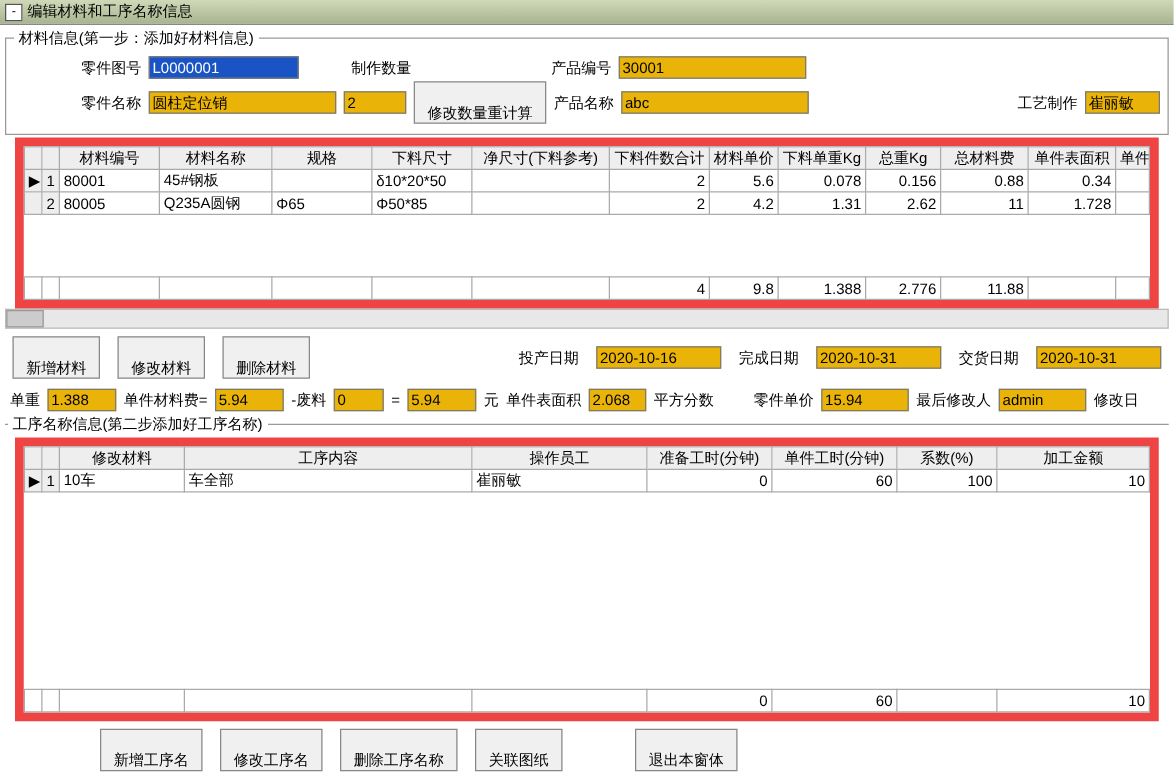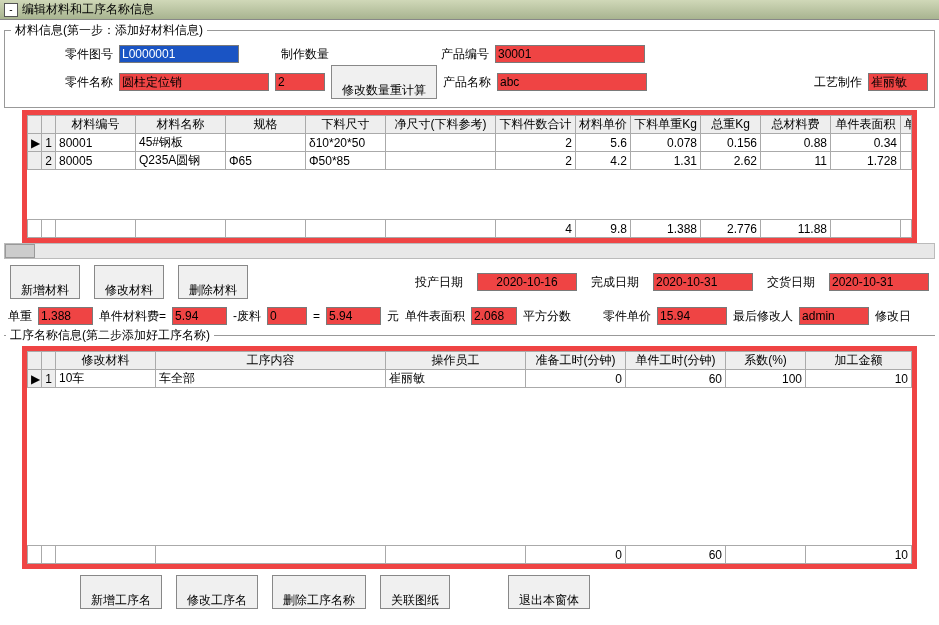--- a/index.html
+++ b/index.html
@@ -3,24 +3,24 @@
 <meta charset="utf-8">
 <style>
 * { box-sizing: border-box; font-family: "SimSun", "宋体", sans-serif; font-size: 12px; }
 body { margin: 0; background: #fff; width: 939px; height: 625px; overflow: hidden; }
 .titlebar { background: linear-gradient(#d0d8b8, #a8b490); color: #000; height: 20px; display: flex; align-items: center; padding: 0 4px; border-bottom: 1px solid #888; }
 .titlebar .icon { width: 14px; height: 14px; background: #fff; border: 1px solid #555; margin-right: 4px; display: flex; align-items: center; justify-content: center; font-size: 10px; }
 fieldset { border: 1px solid #999; margin: 2px 4px; padding: 4px 6px 6px 6px; }
 legend { padding: 0 4px; }
 .row { display: flex; align-items: center; gap: 6px; margin: 2px 0; flex-wrap: nowrap; }
 label { white-space: nowrap; }
-input[type="text"] { border: 1px solid #7a7a7a; height: 18px; padding: 0 2px; background: #ef4444; }
+input[type="text"] { border: 1px solid #7a7a7a; height: 18px; padding: 0 2px; background: #eab308; }
 input.sel { background: #1a54c4; color: #fff; }
 button { border: 1px solid #888; background: #f0f0f0; height: 22px; padding: 16px 10px; cursor: pointer; }
-.grid { border: 5px solid #ef4444; margin: 0 22px; }
+.grid { border: 7px solid #ef4444; margin: 0 12px; }
 table { border-collapse: collapse; width: 100%; table-layout: fixed; }
 th, td { border: 1px solid #aaa; height: 18px; padding: 0 3px; white-space: nowrap; overflow: hidden; }
 th { background: #eee; font-weight: normal; text-align: center; }
 td.r { text-align: right; }
 td.l { text-align: left; }
 .rowhdr { background: #eee; width: 14px; text-align: center; }
 .totalsrow td { background: #fff; }
 .scroll-h { height: 16px; background: #e8e8e8; border: 1px solid #bbb; margin: 0 4px; display: flex; align-items: center; }
 .scroll-h .thumb { width: 30px; height: 14px; background: #ccc; border: 1px solid #999; }
 .btnrow { display: flex; gap: 14px; padding: 6px 10px; align-items: center; }
@@ -158,21 +158,21 @@
 <div class="scroll-h">
     <div class="thumb"></div>
   </div>
 
 <div class="btnrow">
   <button>新增材料</button>
   <button>修改材料</button>
   <button>删除材料</button>
   <div style="flex:1"></div>
   <label>投产日期</label>
-  <input type="text" style="width: 100px; text-align: center;" value="2020-10-16">
+  <input type="text" style="width: 100px;" value="2020-10-16">
   <label>完成日期</label>
   <input type="text" style="width: 100px;" value="2020-10-31">
   <label>交货日期</label>
   <input type="text" style="width: 100px;" value="2020-10-31">
 </div>
 
 <div class="row" style="padding:0 8px">
   <label>单重</label>
   <input type="text" style="width: 55px;" value="1.388">
   <label>单件材料费=</label>

